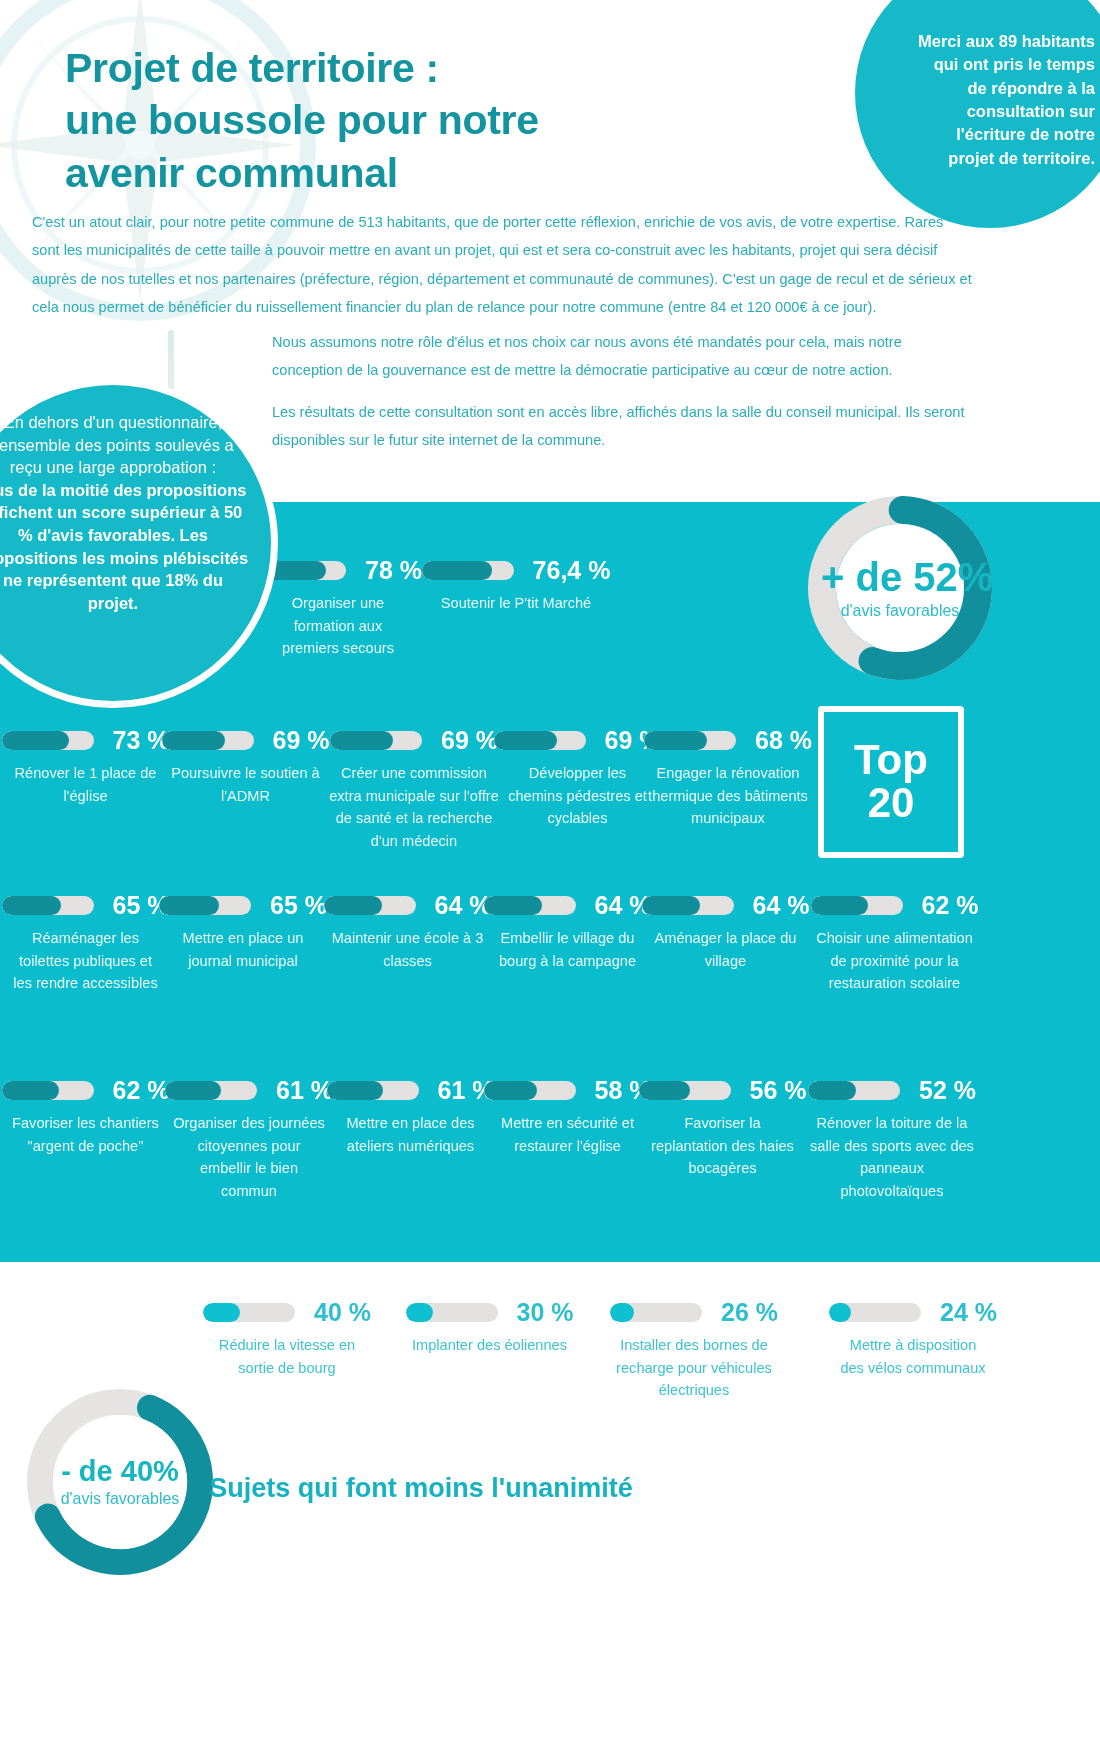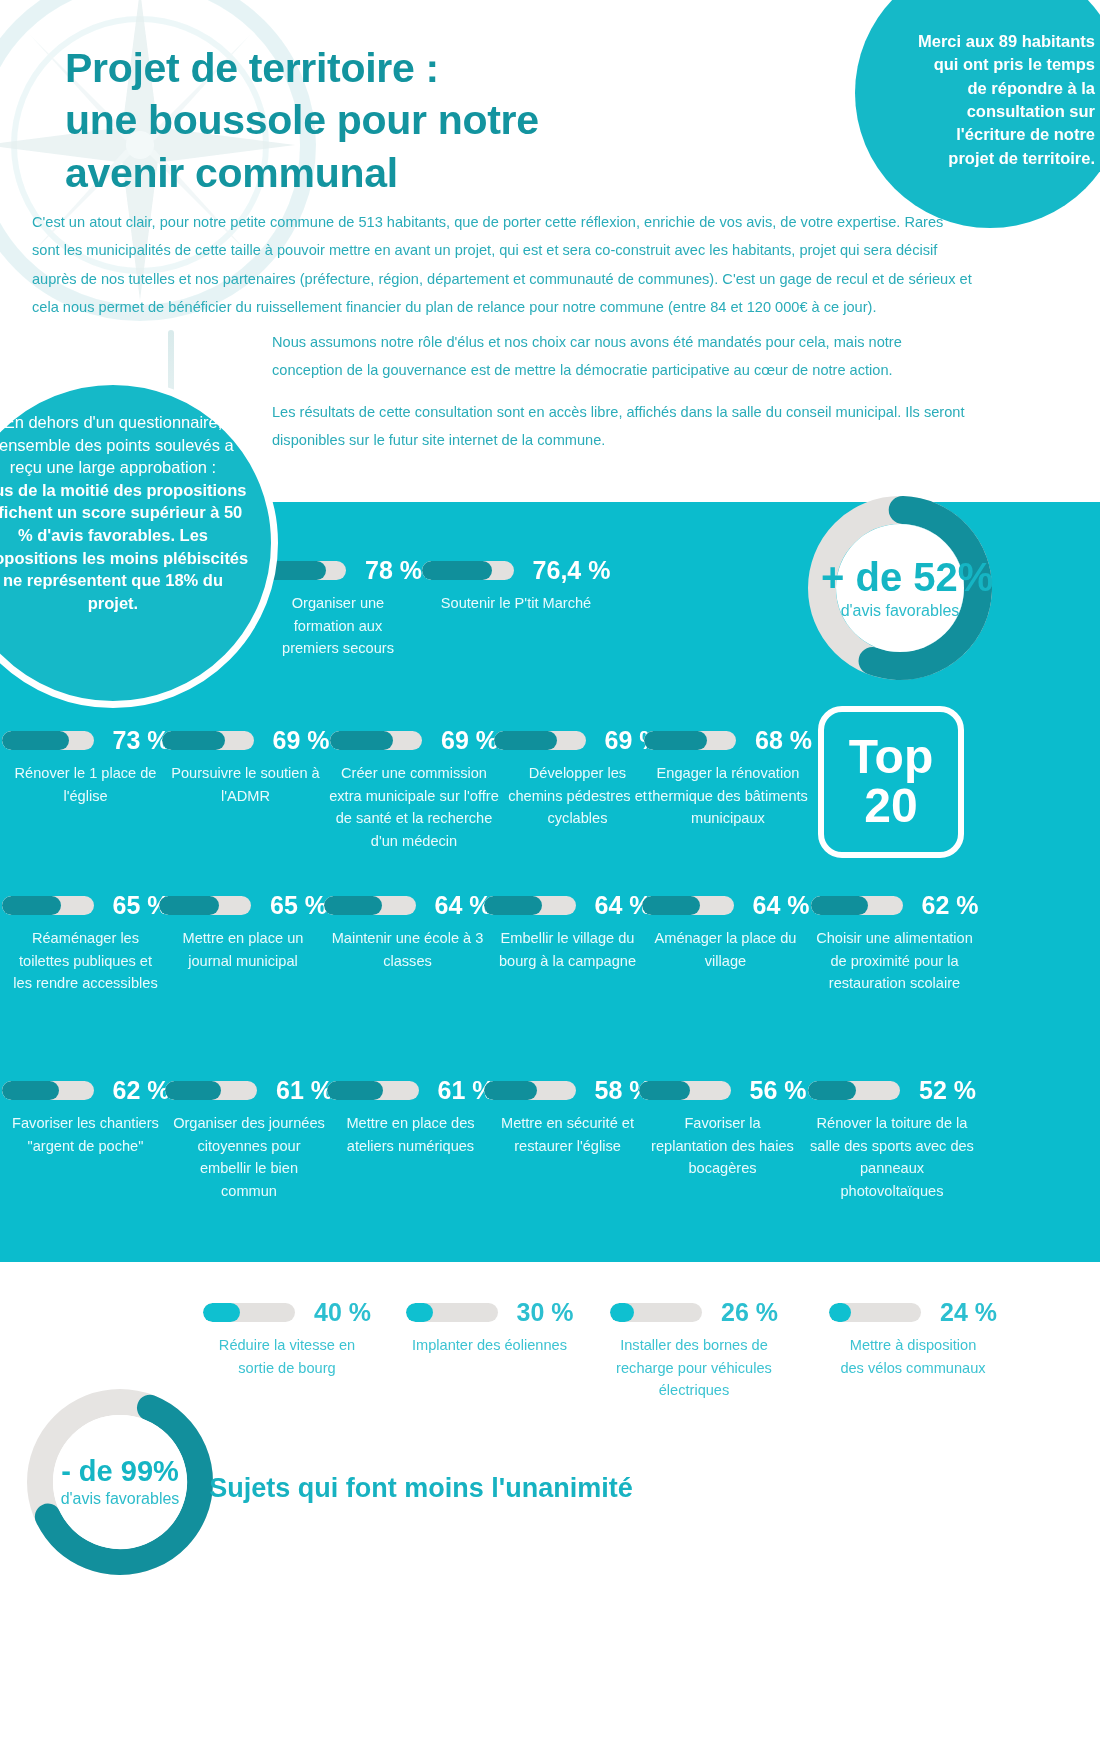--- a/index.html
+++ b/index.html
@@ -167,24 +167,24 @@
     margin-top: 4px; white-space: nowrap;
   }
   .donut-40 .big { font-size: 29px; }
 
   
   .top20 {
     position: absolute;
     left: 818px; top: 706px;
     width: 146px; height: 152px;
     border: 6px solid #ffffff;
-    border-radius: 24px;
+    border-radius: 4px;
     color: #ffffff;
     font-weight: bold;
-    font-size: 48px;
+    font-size: 42px;
     line-height: 1.02;
     display: flex;
     flex-direction: column;
     align-items: center;
     justify-content: center;
     letter-spacing: 0px;
     z-index: 6;
   }
 
   
@@ -451,21 +451,21 @@
     <div class="bar-label">Rénover la toiture de la salle des sports avec des panneaux photovoltaïques</div>
   </div>
 
   <div class="donut donut-40" style="left:20px; top:1382px; width:200px; height:200px;">
     <svg width="200" height="200" viewBox="0 0 200 200">
       <circle cx="100" cy="100" r="80" fill="none" stroke="#e6e4e2" stroke-width="26"></circle>
       <circle cx="100" cy="100" r="80" fill="none" stroke="#128f9c" stroke-width="26" stroke-linecap="round" stroke-dasharray="310 503" transform="rotate(-68 100 100)"></circle>
       <circle cx="100" cy="100" r="67" fill="#ffffff"></circle>
     </svg>
     <div class="center">
-      <div class="big">- de 99%</div>
+      <div class="big">- de 40%</div>
       <div class="small">d'avis favorables</div>
     </div>
   </div>
 
   <div class="bar-item light" style="left:212px; top:1300px; width:150px;">
     <div class="bar-row">
       <div class="track">
         <div class="fill" style="width:40%"></div>
       </div>
       <div class="pct">40 %</div>

